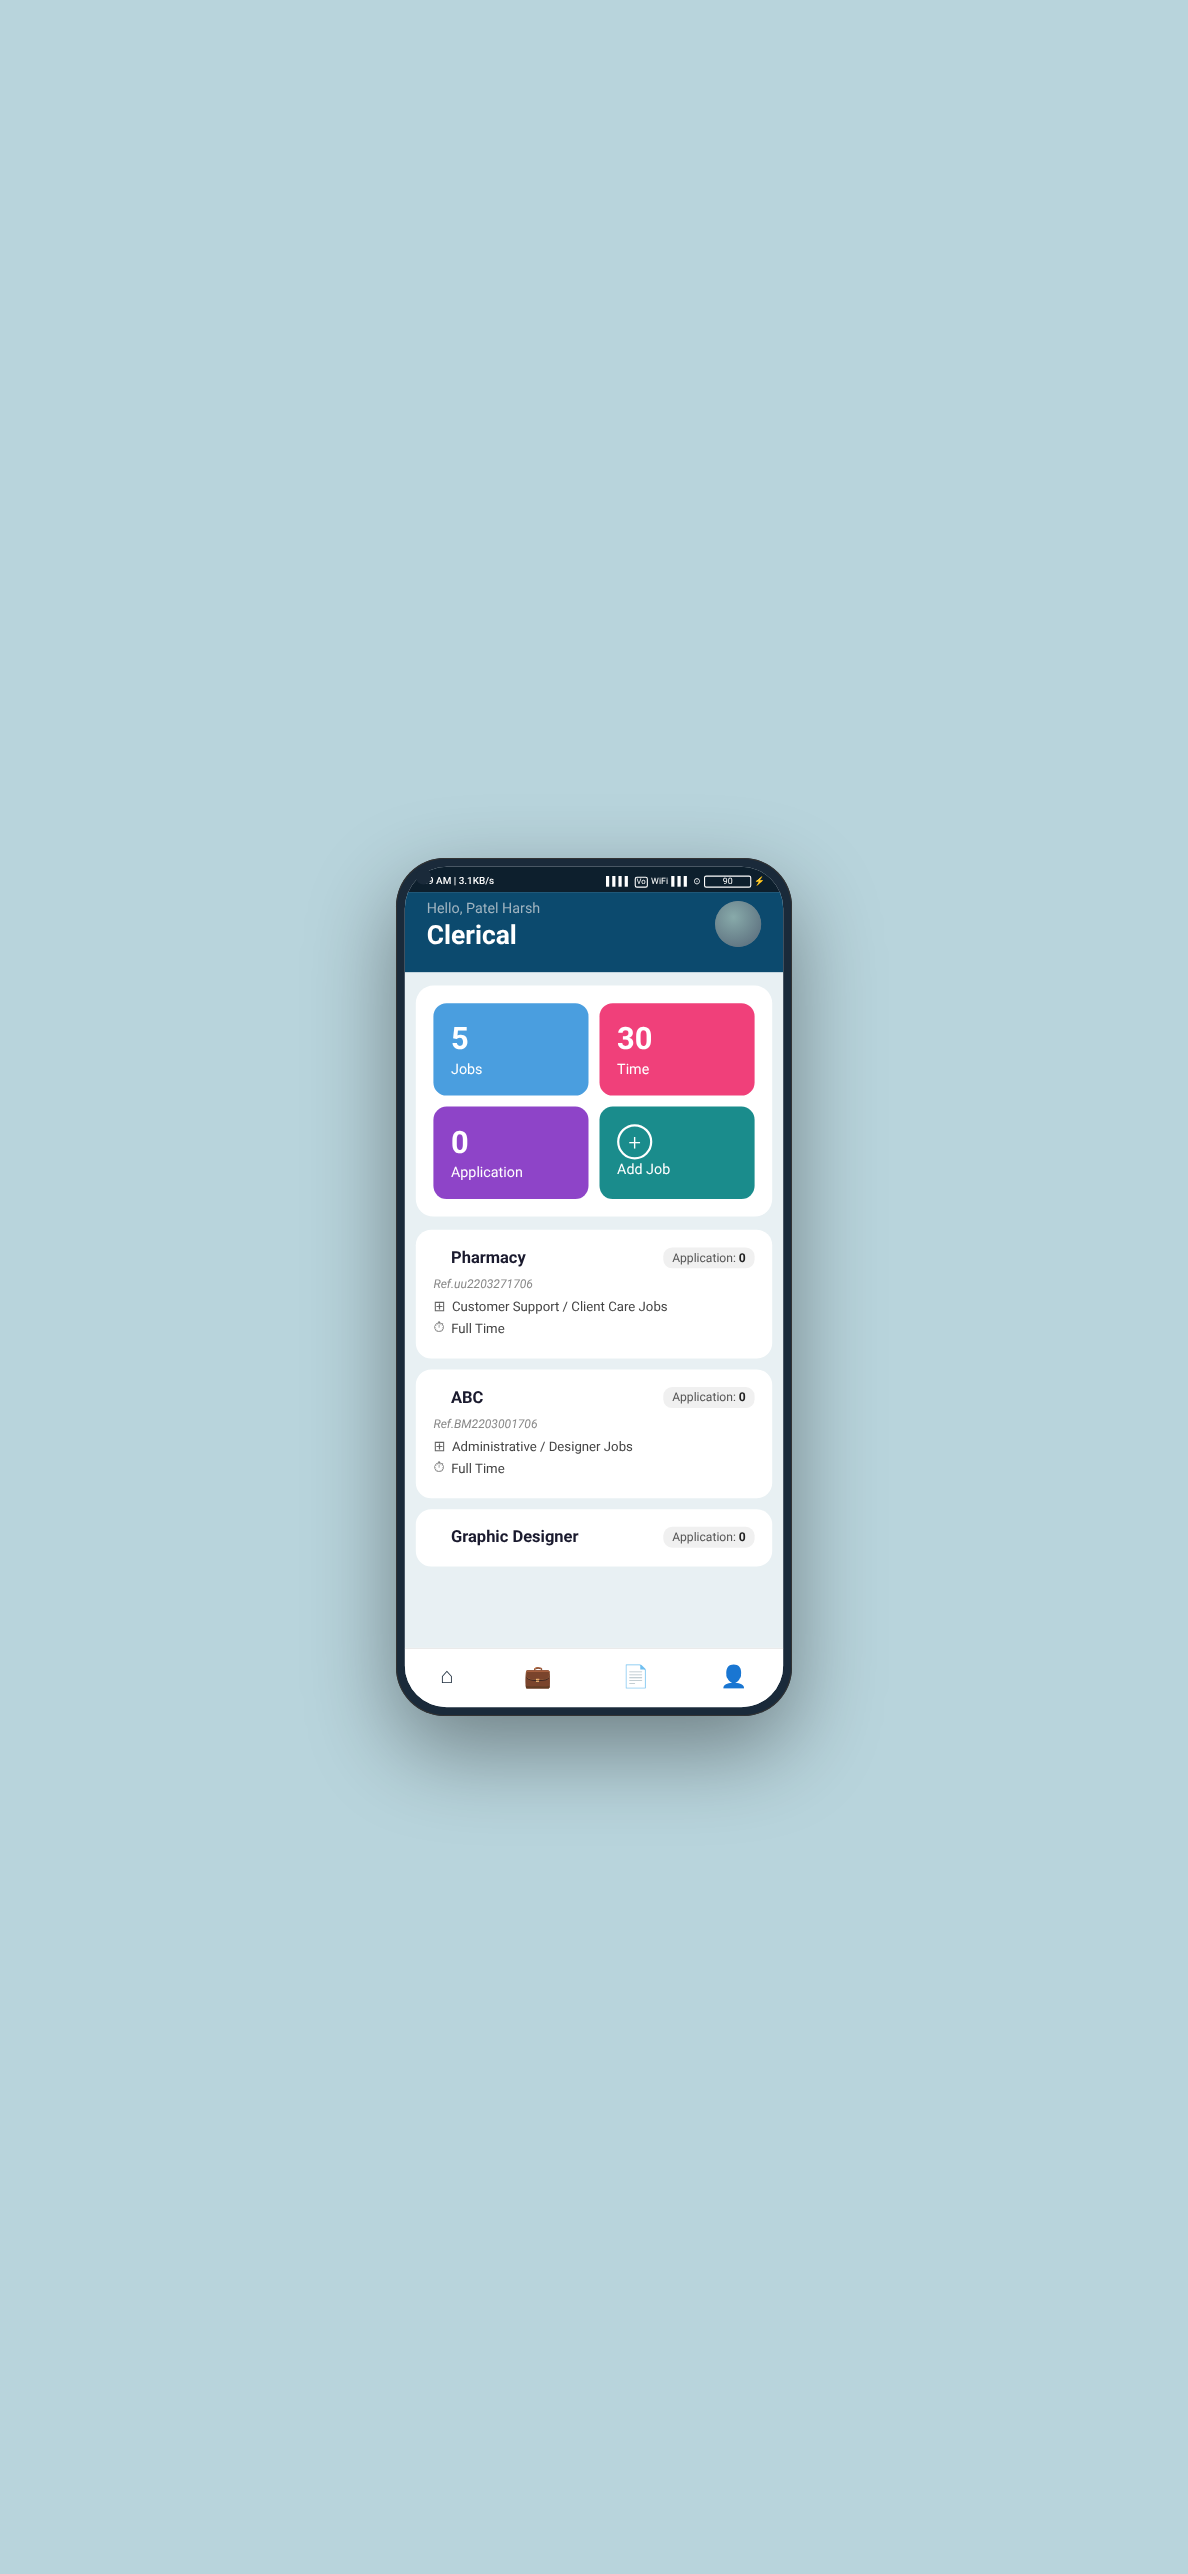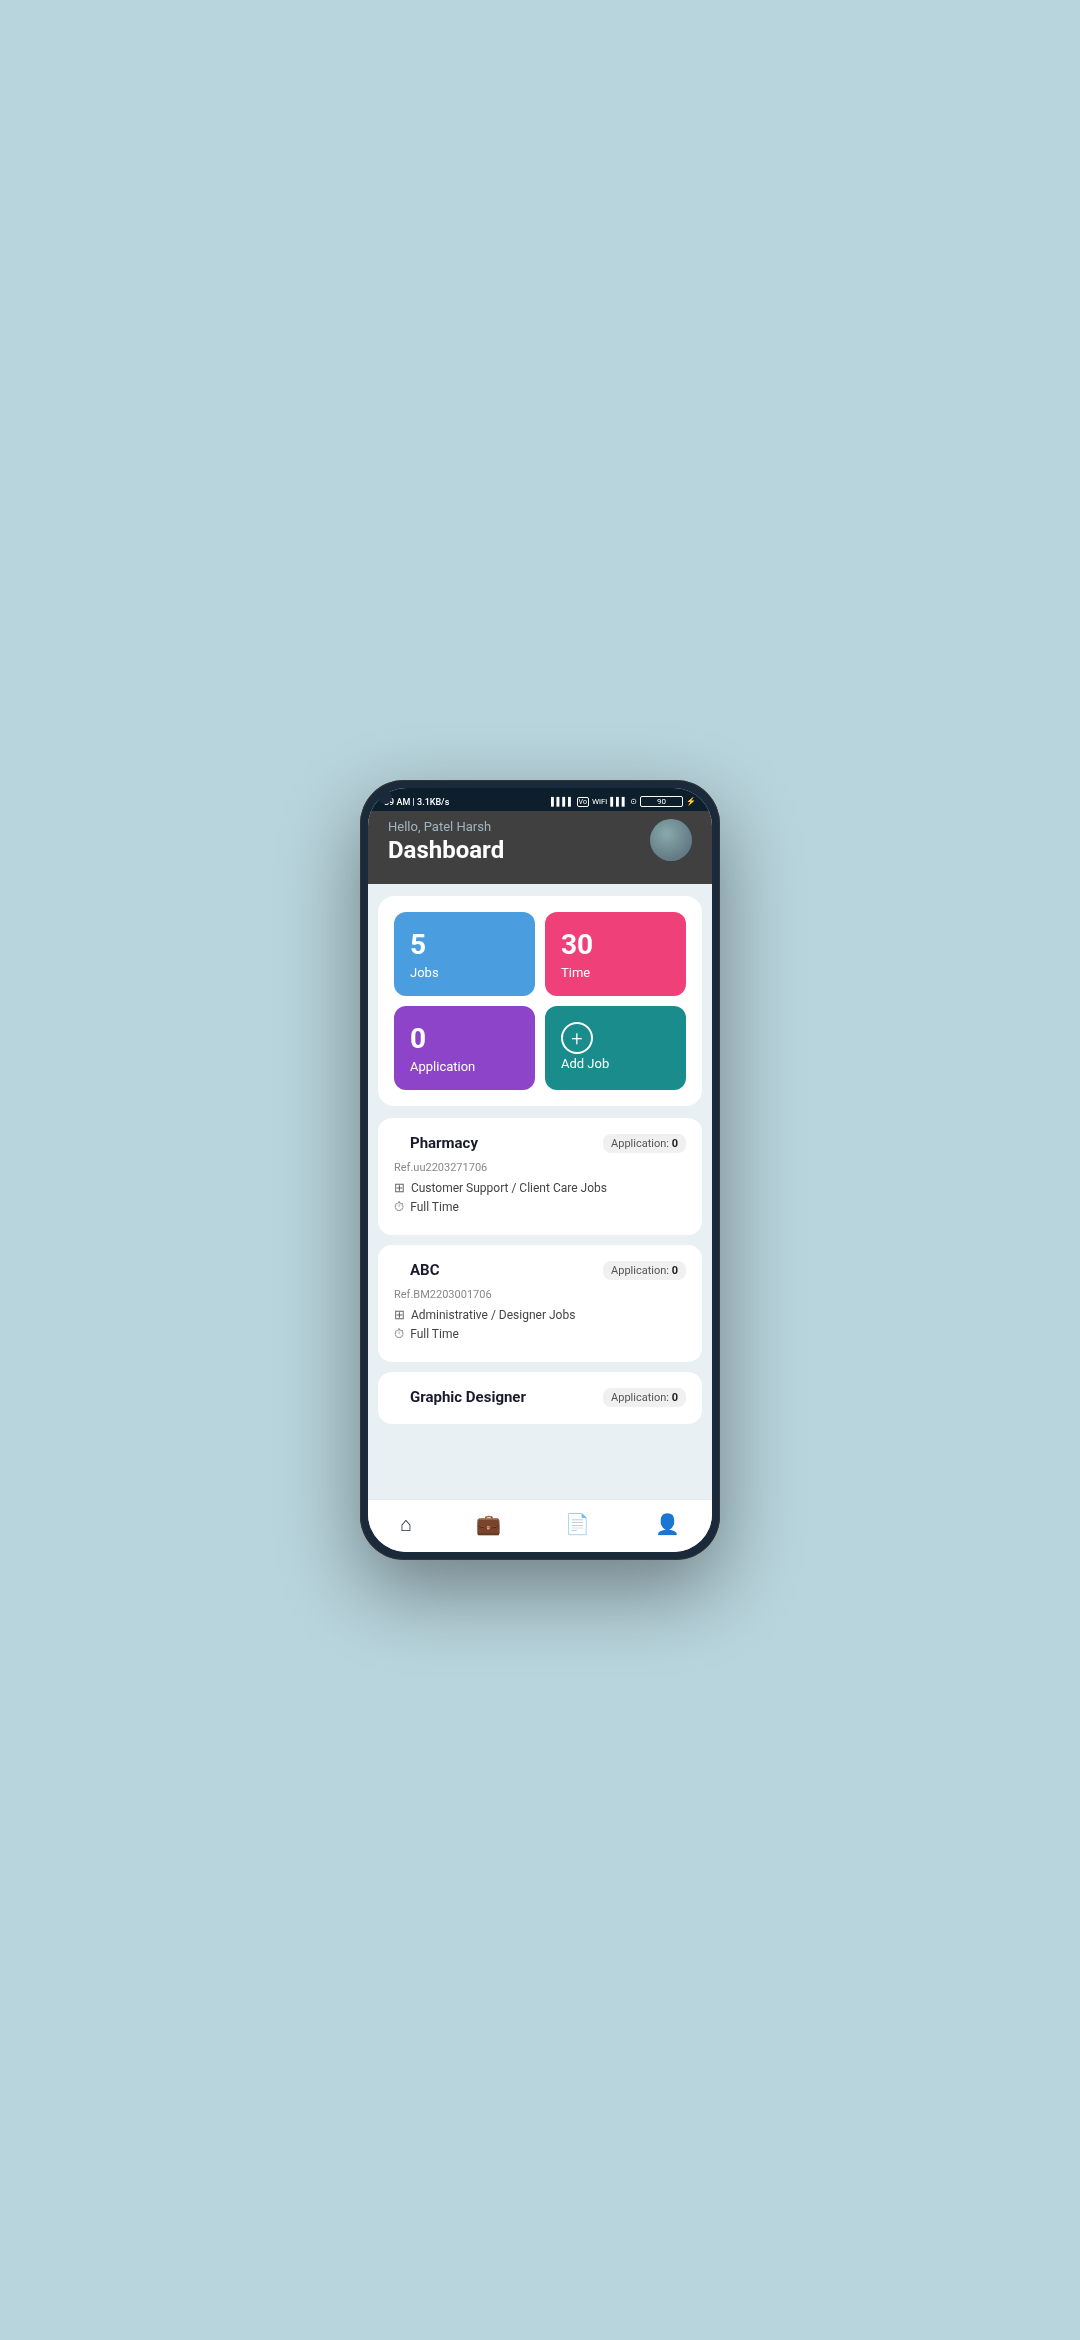--- a/index.html
+++ b/index.html
@@ -58,21 +58,21 @@
       color: white;
       font-size: 9px;
     }
 
     .status-right span {
       font-size: 8px;
     }
 
     
     .header {
-      background: #404040;
+      background: #0c4a6e;
       padding: 8px 20px 20px;
       display: flex;
       justify-content: space-between;
       align-items: flex-start;
       flex-shrink: 0;
     }
 
     .header-text .greeting {
       color: #a0b4c0;
       font-size: 13px;
@@ -212,20 +212,21 @@
 
     .app-badge .count {
       font-weight: 700;
       color: #222;
     }
 
     .job-ref {
       font-size: 11px;
       color: #888;
       margin-bottom: 6px;
+      font-style: italic;
     }
 
     .job-meta {
       display: flex;
       align-items: center;
       gap: 6px;
       font-size: 12px;
       color: #444;
       margin-bottom: 4px;
     }
@@ -305,21 +306,21 @@
         <span>▌▌▌</span>
         <span>⊙</span>
         <span style="border:1px solid white;border-radius:2px;padding:0 16px;font-size:8px;">90</span>
         <span>⚡</span>
       </div>
     </div>
 
     <div class="header">
       <div class="header-text">
         <div class="greeting">Hello, Patel Harsh</div>
-        <div class="title">Dashboard</div>
+        <div class="title">Clerical</div>
       </div>
       <div class="avatar">
         <div class="avatar-img"></div>
       </div>
     </div>
 
     <div class="main-content">
 
       <div class="stats-section">
         <div class="stats-grid">

